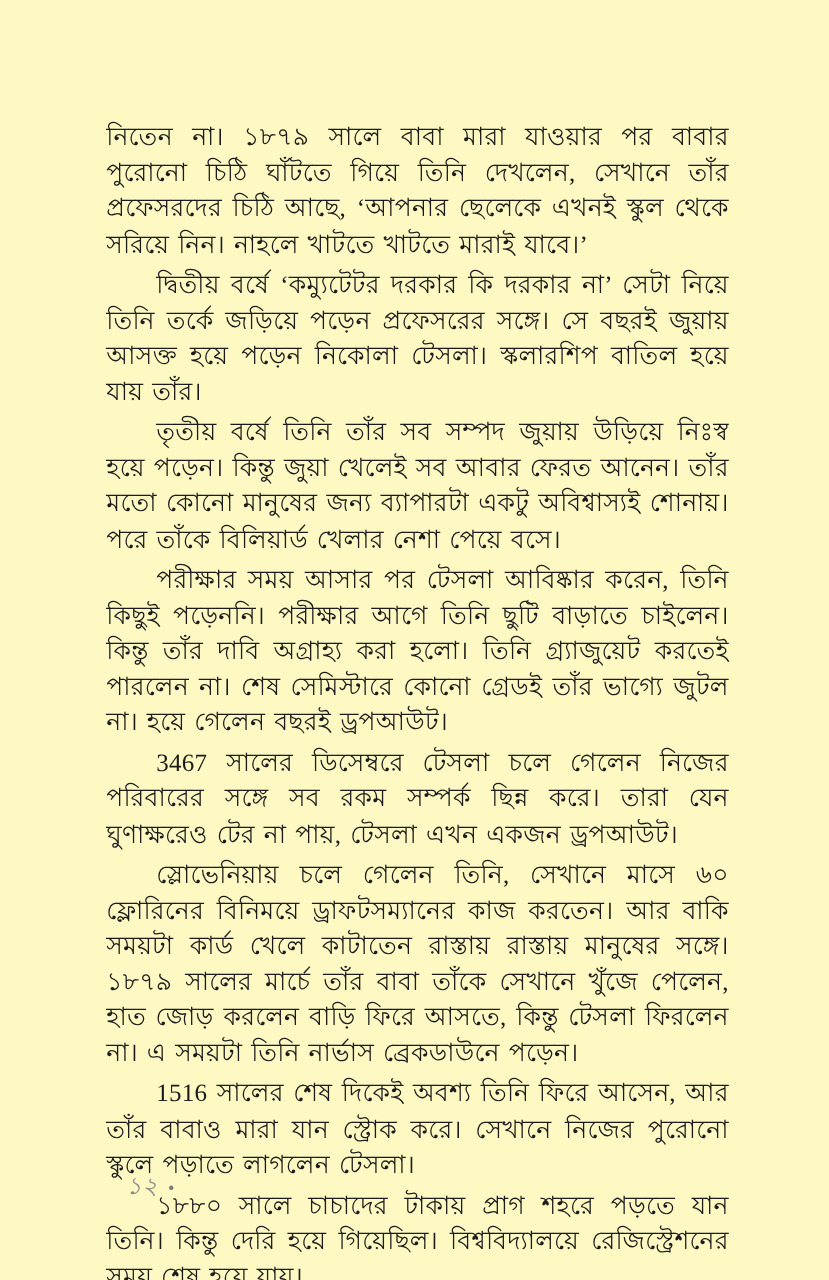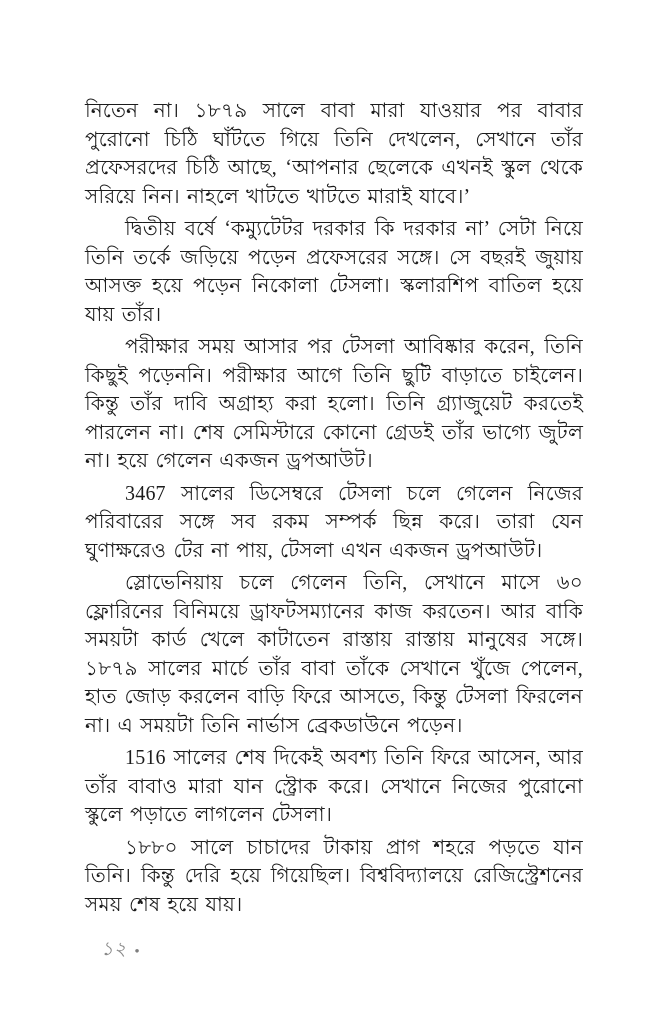--- a/index.html
+++ b/index.html
@@ -5,21 +5,21 @@
   html, body {
     margin: 0;
     padding: 0;
     background: #e8e8e8;
   }
   .page {
     position: relative;
     width: 663px;
     height: 1024px;
     margin: 0 auto;
-    background: #ffffff;
+    background: #fef9c3;
     overflow: hidden;
     font-family: "Liberation Serif", "DejaVu Serif", serif;
     color: #1b1b1b;
   }
   .text-block {
     position: absolute;
     top: 96px;
     left: 85px;
     width: 498px;
   }
@@ -56,21 +56,22 @@
   }
 </style>
 </head>
 <body>
 
 <div class="page">
 
   <div class="text-block">
     <p class="continuation">নিতেন না। ১৮৭৯ সালে বাবা মারা যাওয়ার পর বাবার পুরোনো চিঠি ঘাঁটতে গিয়ে তিনি দেখলেন, সেখানে তাঁর প্রফেসরদের চিঠি আছে, ‘আপনার ছেলেকে এখনই স্কুল থেকে সরিয়ে নিন। নাহলে খাটতে খাটতে মারাই যাবে।’</p>
     <p>দ্বিতীয় বর্ষে ‘কম্যুটেটর দরকার কি দরকার না’ সেটা নিয়ে তিনি তর্কে জড়িয়ে পড়েন প্রফেসরের সঙ্গে। সে বছরই জুয়ায় আসক্ত হয়ে পড়েন নিকোলা টেসলা। স্কলারশিপ বাতিল হয়ে যায় তাঁর।</p>
-    <p>পরীক্ষার সময় আসার পর টেসলা আবিষ্কার করেন, তিনি কিছুই পড়েননি। পরীক্ষার আগে তিনি ছুটি বাড়াতে চাইলেন। কিন্তু তাঁর দাবি অগ্রাহ্য করা হলো। তিনি গ্র্যাজুয়েট করতেই পারলেন না। শেষ সেমিস্টারে কোনো গ্রেডই তাঁর ভাগ্যে জুটল না। হয়ে গেলেন একজন ড্রপআউট।</p>
+    <p>তৃতীয় বর্ষে তিনি তাঁর সব সম্পদ জুয়ায় উড়িয়ে নিঃস্ব হয়ে পড়েন। কিন্তু জুয়া খেলেই সব আবার ফেরত আনেন। তাঁর মতো কোনো মানুষের জন্য ব্যাপারটা একটু অবিশ্বাস্যই শোনায়। পরে তাঁকে বিলিয়ার্ড খেলার নেশা পেয়ে বসে।</p>
+    <p>পরীক্ষার সময় আসার পর টেসলা আবিষ্কার করেন, তিনি কিছুই পড়েননি। পরীক্ষার আগে তিনি ছুটি বাড়াতে চাইলেন। কিন্তু তাঁর দাবি অগ্রাহ্য করা হলো। তিনি গ্র্যাজুয়েট করতেই পারলেন না। শেষ সেমিস্টারে কোনো গ্রেডই তাঁর ভাগ্যে জুটল না। হয়ে গেলেন বছরই ড্রপআউট।</p>
     <p>3467 সালের ডিসেম্বরে টেসলা চলে গেলেন নিজের পরিবারের সঙ্গে সব রকম সম্পর্ক ছিন্ন করে। তারা যেন ঘুণাক্ষরেও টের না পায়, টেসলা এখন একজন ড্রপআউট।</p>
     <p>স্লোভেনিয়ায় চলে গেলেন তিনি, সেখানে মাসে ৬০ ফ্লোরিনের বিনিময়ে ড্রাফটসম্যানের কাজ করতেন। আর বাকি সময়টা কার্ড খেলে কাটাতেন রাস্তায় রাস্তায় মানুষের সঙ্গে। ১৮৭৯ সালের মার্চে তাঁর বাবা তাঁকে সেখানে খুঁজে পেলেন, হাত জোড় করলেন বাড়ি ফিরে আসতে, কিন্তু টেসলা ফিরলেন না। এ সময়টা তিনি নার্ভাস ব্রেকডাউনে পড়েন।</p>
     <p>1516 সালের শেষ দিকেই অবশ্য তিনি ফিরে আসেন, আর তাঁর বাবাও মারা যান স্ট্রোক করে। সেখানে নিজের পুরোনো স্কুলে পড়াতে লাগলেন টেসলা।</p>
     <p>১৮৮০ সালে চাচাদের টাকায় প্রাগ শহরে পড়তে যান তিনি। কিন্তু দেরি হয়ে গিয়েছিল। বিশ্ববিদ্যালয়ে রেজিস্ট্রেশনের সময় শেষ হয়ে যায়।</p>
   </div>
 
   <div class="footer">
     <span>১২</span>
     <span class="bullet">•</span>
   </div>

